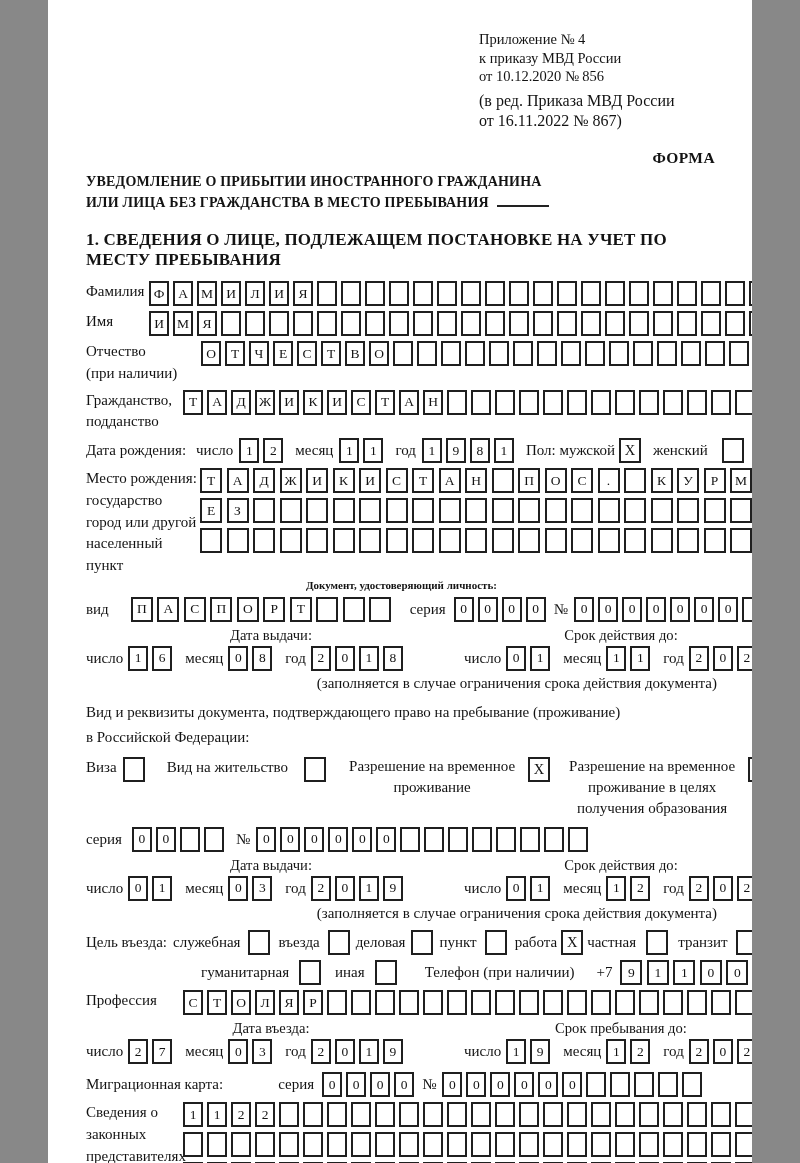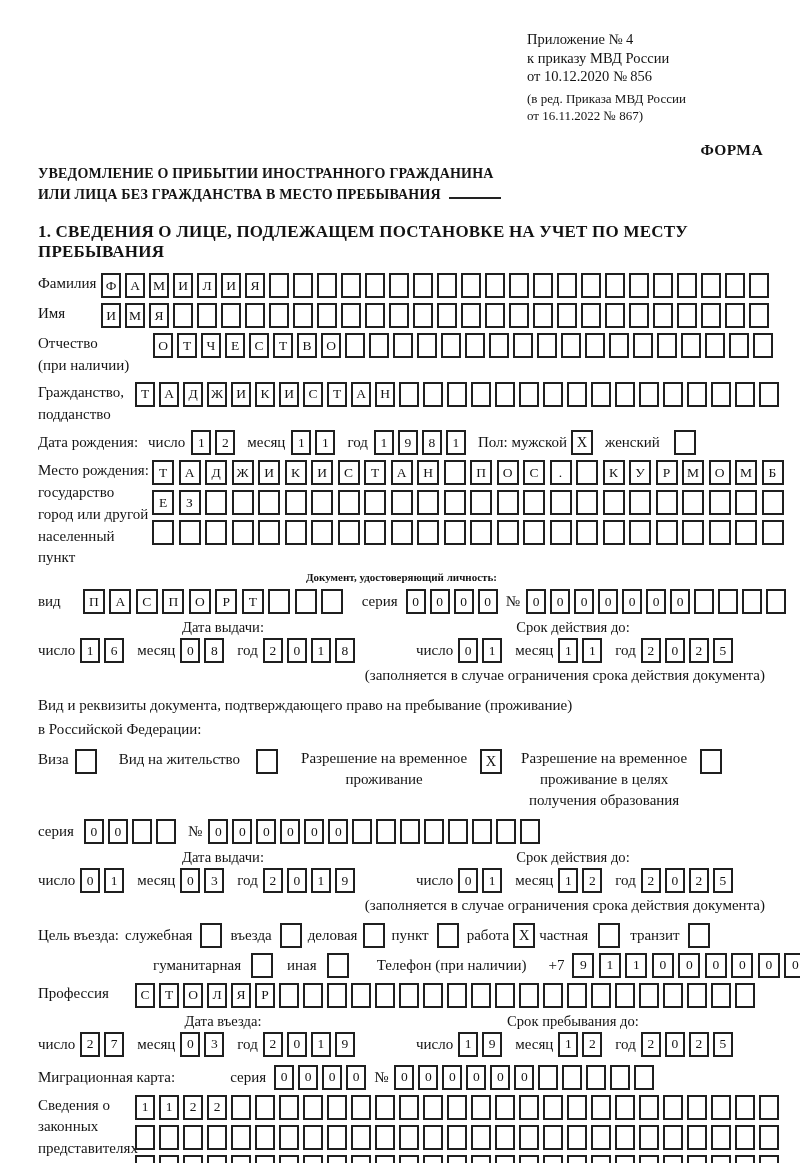--- a/index.html
+++ b/index.html
@@ -1,24 +1,24 @@
 <!DOCTYPE html>
 <html><head>
 <meta charset="utf-8">
 <style>
   html,body{margin:0;padding:0;background:#888;}
   .page{
-    width:800px;height:1163px;background:#ffffff;color:#131313;
+    width:704px;height:1163px;background:#ffffff;color:#131313;
     font-family:"Liberation Serif","DejaVu Serif",serif;font-size:15px;
     margin:0 auto;overflow:hidden;position:relative;
   }
   .inner{padding:30px 35px 0 38px;}
   
   .appendix{margin-left:auto;width:238px;line-height:1.28;font-size:14.5px;}
-  .revision{margin-top:5px;font-size:13px;line-height:1.3;}
+  .revision{margin-top:5px;font-size:16px;line-height:1.3;}
   .forma{ text-align:right;font-weight:bold;font-size:15.5px;margin:17px 2px 0 0;letter-spacing:.4px;}
   
   .title{text-align:left;font-weight:bold;font-size:14px;line-height:1.5;margin-top:4px;letter-spacing:.2px;}
   .blank{display:inline-block;width:52px;border-bottom:2px solid #222;height:13px;margin-left:8px;}
   .sec{font-weight:bold;font-size:17px;margin:17px 0 11px 0;letter-spacing:.2px;}
   
   .frow{display:flex;align-items:flex-start;margin-bottom:5px;}
   .flabel{flex:none;line-height:1.45;}
   .w63{width:63px;} .w115{width:115px;} .w97{width:97px;} .w114{width:114px;}
   .stack > .cells{margin-bottom:5px;}

